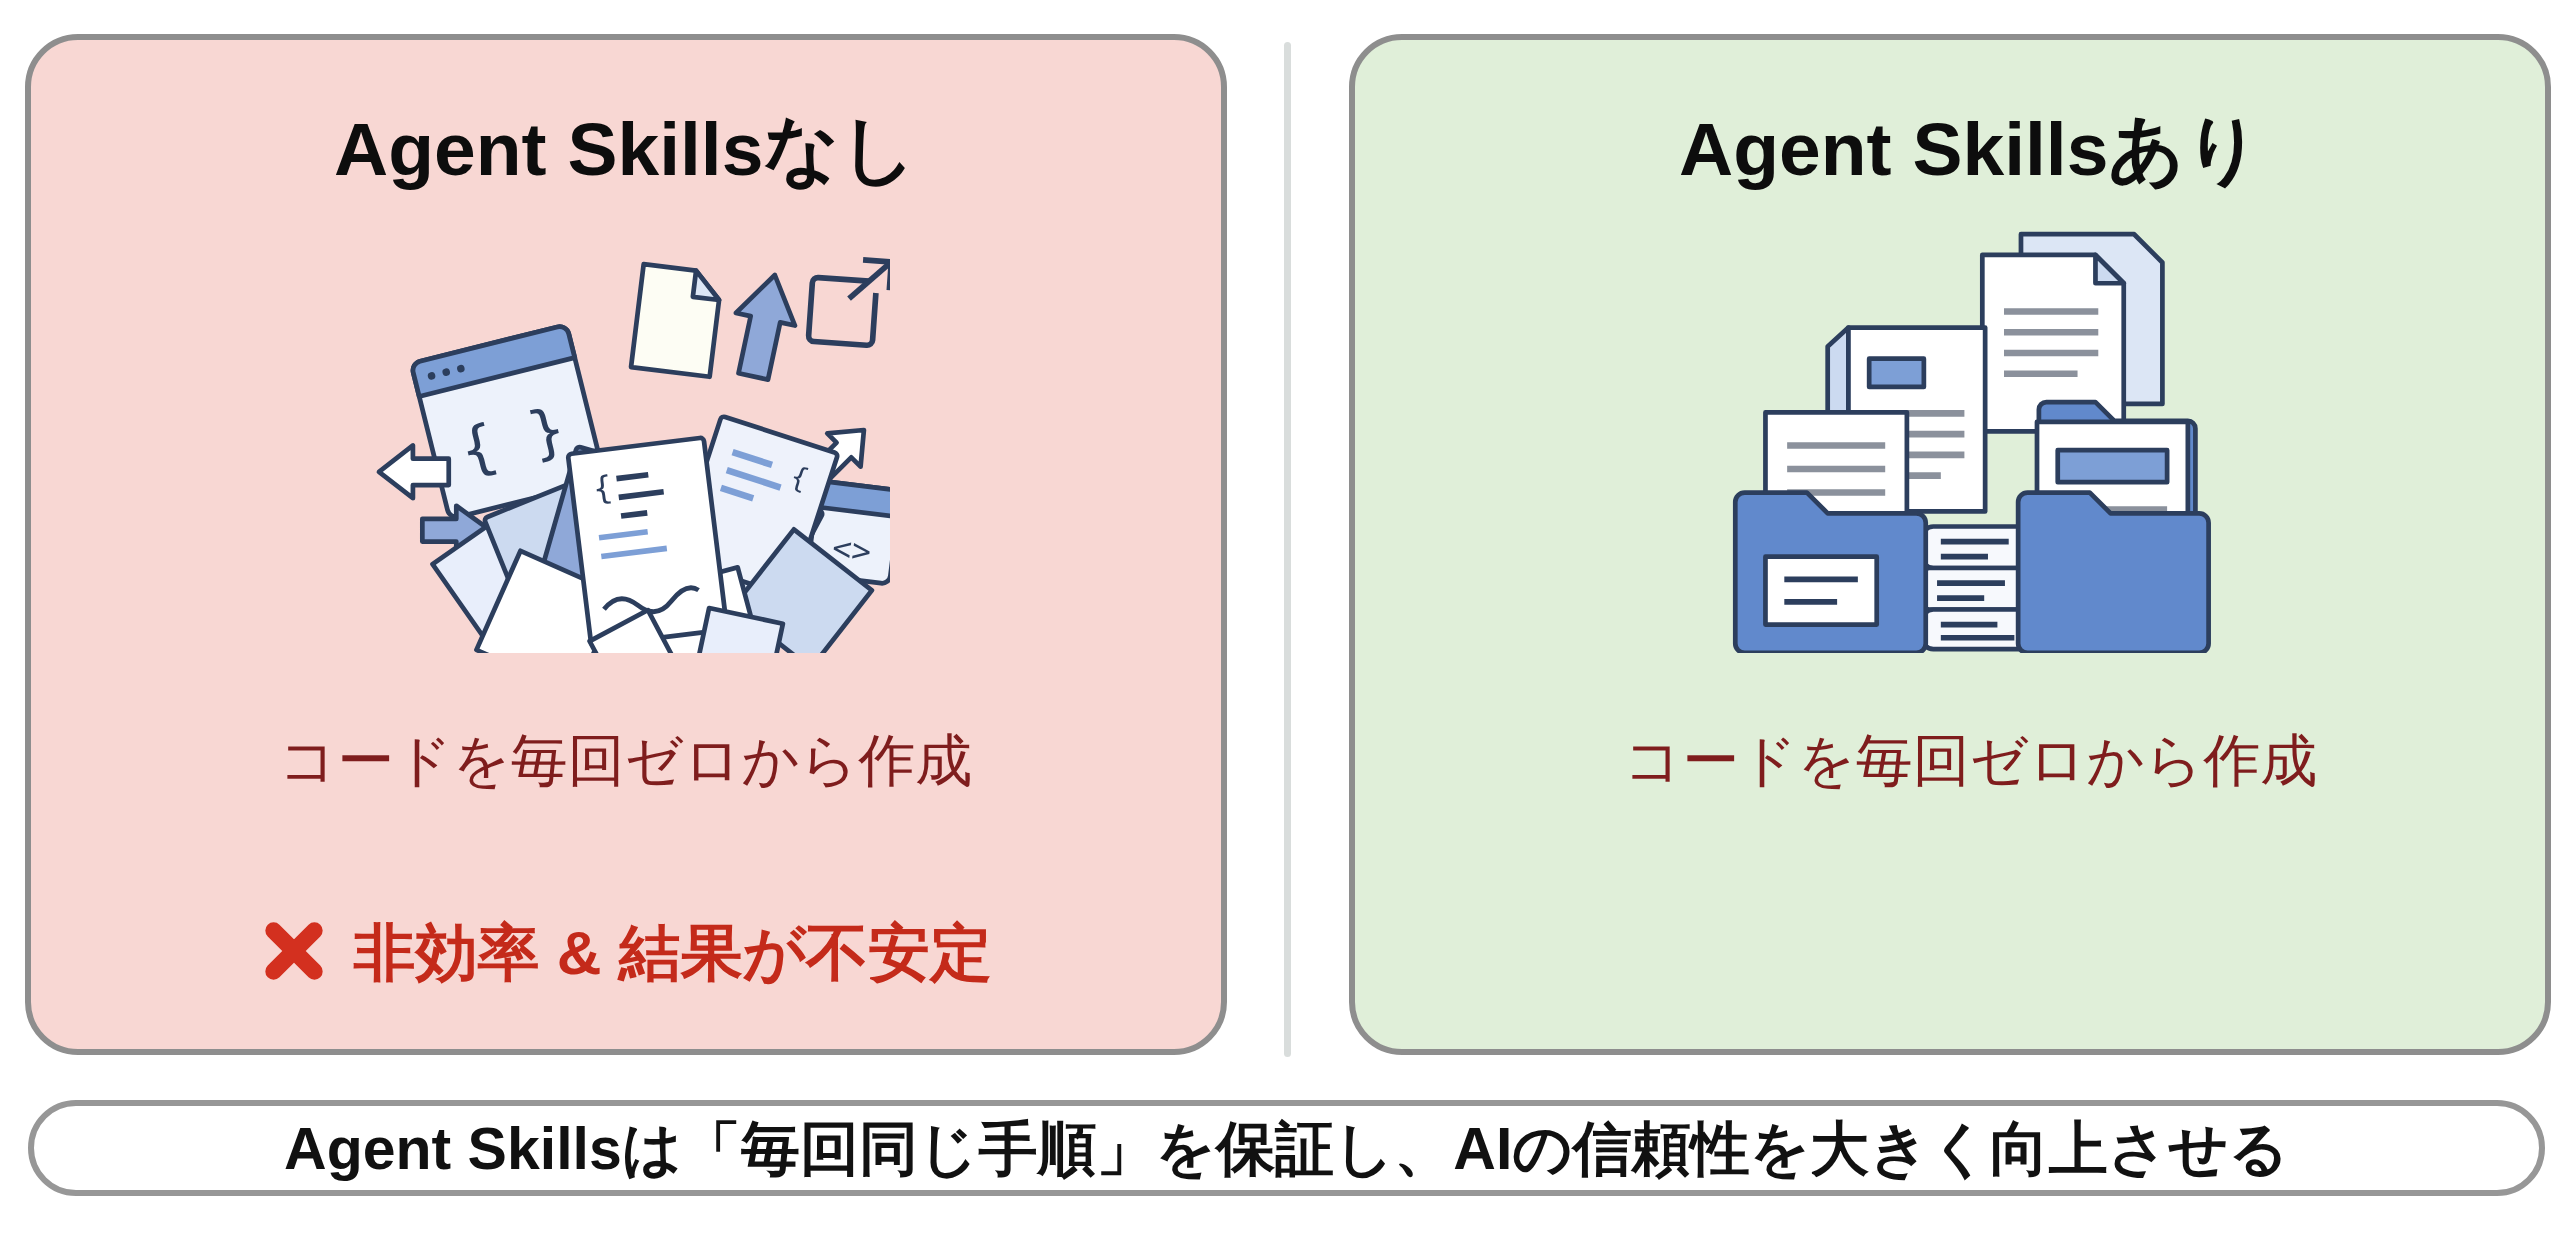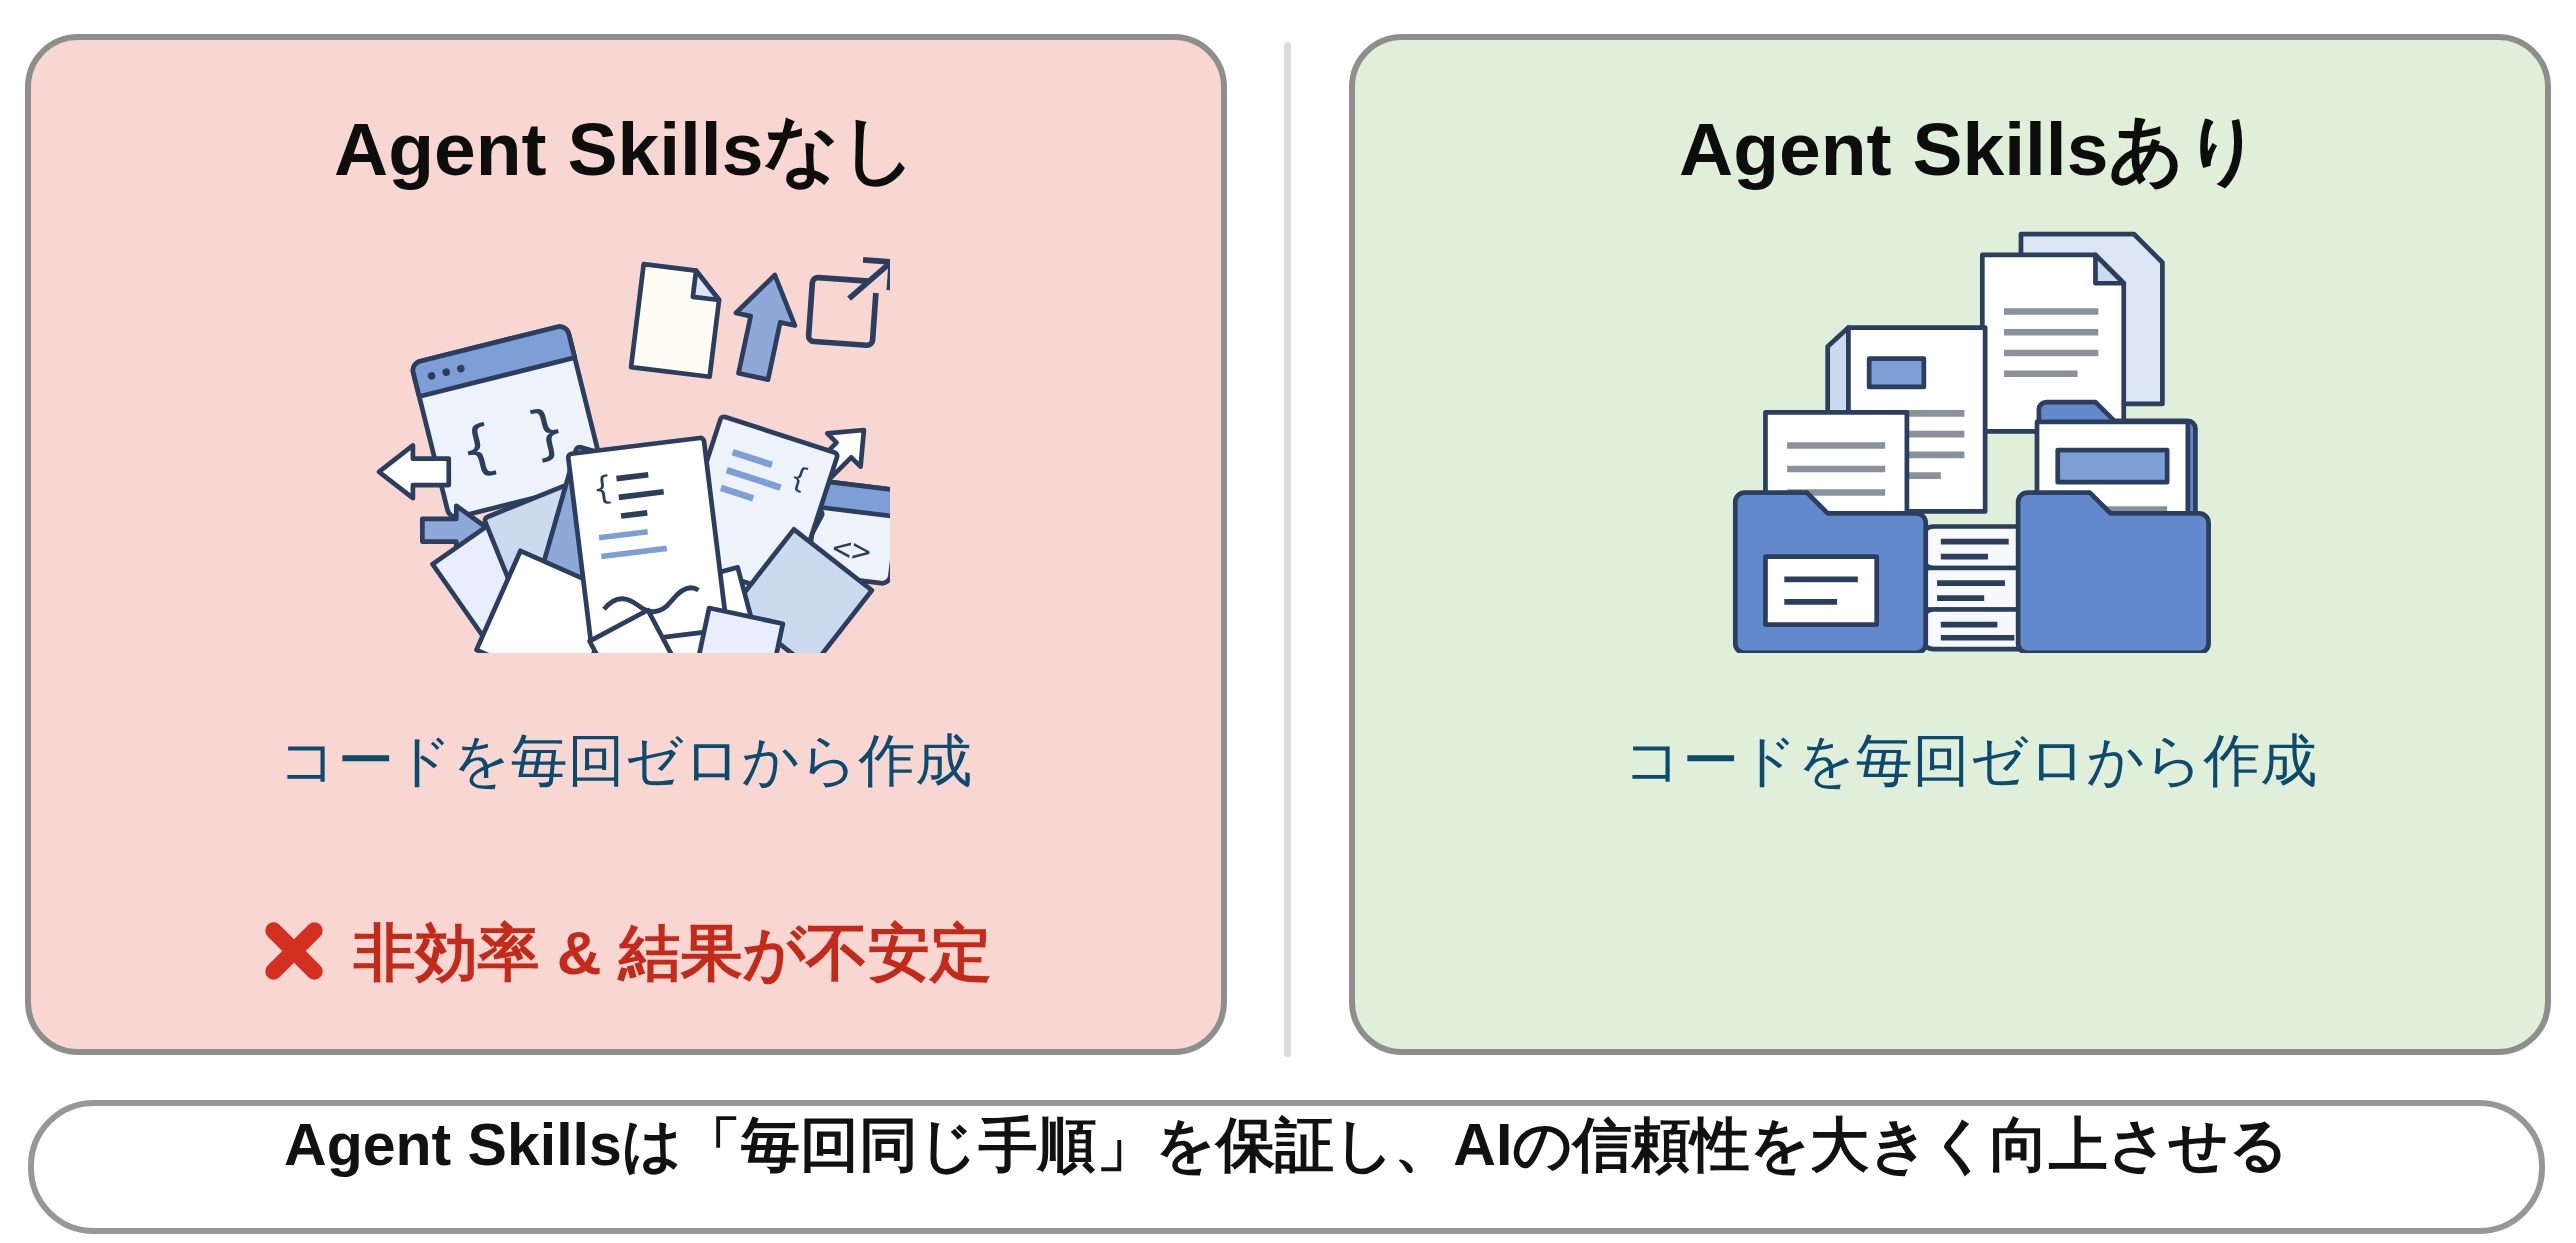--- a/index.html
+++ b/index.html
@@ -18,34 +18,34 @@
   .divider{
     position:absolute;left:1284px;top:42px;width:6.6px;height:1015px;
     background:#d9dddc;border-radius:3.8px;
   }
   .card-title{
     margin-top:68px;font-size:75px;line-height:1.1;font-weight:800;
     color:#0d0d0d;white-space:nowrap;
   }
   .illustration{margin-top:28px;width:528px;height:434px;}
   .caption{
-    margin-top:75px;font-size:57px;line-height:1.15;color:#0c4a6e;
+    margin-top:75px;font-size:57px;line-height:1.15;color:#7f1d1d;
     white-space:nowrap;
   }
   .status-line{
     margin-top:123px;display:flex;gap:24.5px;
     font-size:62px;line-height:1.2;font-weight:800;white-space:nowrap;
   }
   .status-line.bad{color:#c42a1a;}
   .status-line.good{color:#3d9a41;}
   .status-icon{width:70px;height:70px;flex:0 0 auto;}
   .banner{
-    position:absolute;left:28px;top:1100px;width:2517px;height:134px;
+    position:absolute;left:28px;top:1100px;width:2517px;height:96px;
     box-sizing:border-box;background:#ffffff;border:6.6px solid #979797;
-    border-radius:66px;display:flex;align-items:flex-start;justify-content:center;
+    border-radius:66px;display:flex;align-items:flex-end;justify-content:center;
   }
   .banner-text{
     font-size:59px;font-weight:700;color:#111111;white-space:nowrap;
   }
 </style>
 </head>
 <body>
 
 <div class="card left">
   <div class="card-title">Agent Skillsなし</div>

